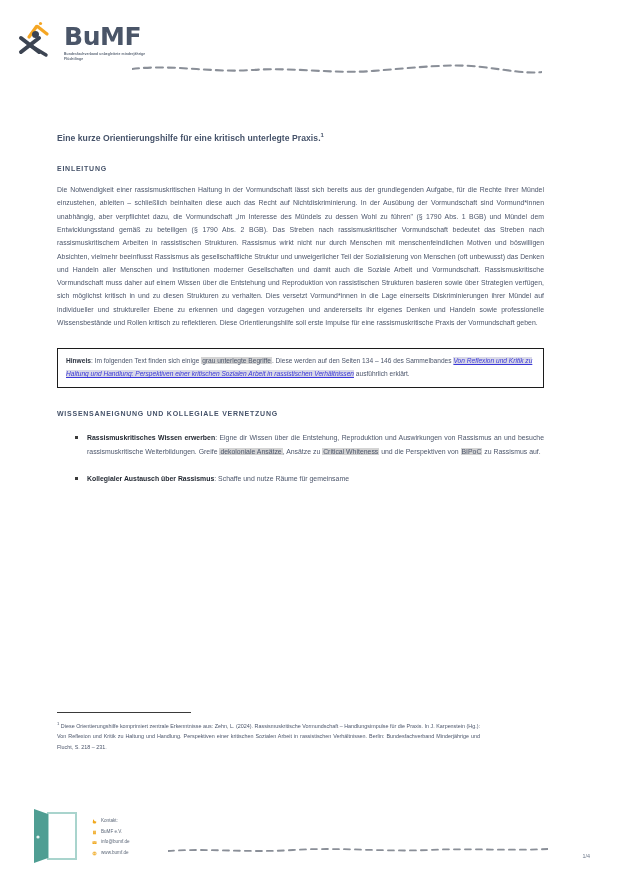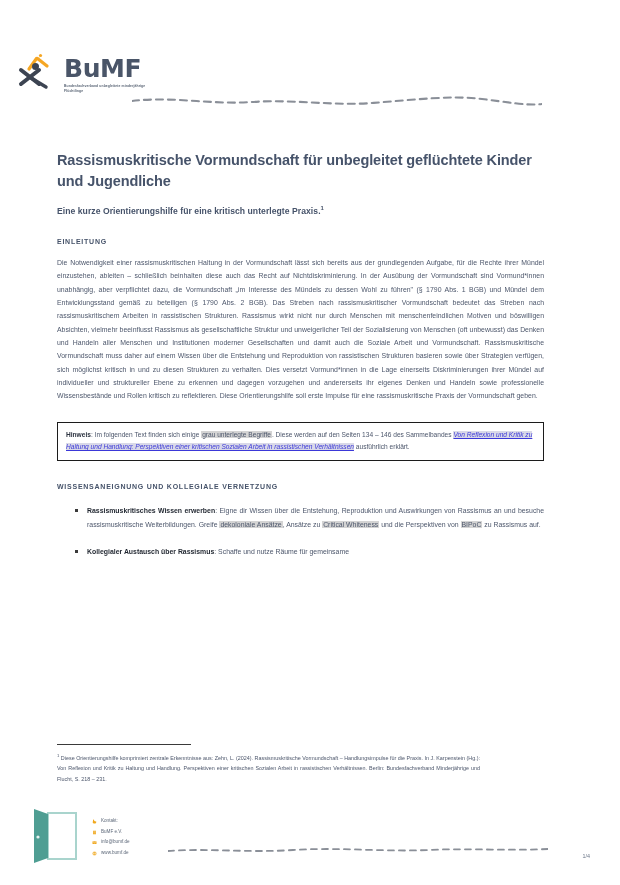--- a/index.html
+++ b/index.html
@@ -14,21 +14,20 @@
     font-family: "Liberation Sans", sans-serif;
     color: #3f4a5a;
     overflow: hidden;
   }
 
   
   .page {
     position: absolute;
     inset: 0;
     background: #ffffff;
-    margin-top: 32px;
   }
 
   
   .header {
     position: absolute;
     top: 0; left: 0; right: 0;
     height: 104px;
   }
   .logo {
     position: absolute;
@@ -268,21 +267,20 @@
       </div>
     </div>
 
     <svg class="header-rule" viewBox="0 0 410 14" preserveAspectRatio="none">
       <path d="M0 7 C 40 2, 80 11, 120 8 C 160 5, 200 12, 240 9 C 280 6, 320 1, 350 5 C 375 8, 395 12, 410 10" stroke="#8a8f98" stroke-width="2.1" fill="none" stroke-dasharray="7 5" stroke-linecap="round"></path>
     </svg>
   </div>
 
   <div class="content">
 
-    <h1 class="doc-title">Rassismuskritische Vormundschaft für unbegleitet geflüchtete Kinder und Jugendliche</h1>
 
     <div class="doc-subtitle">
       <span>Eine kurze Orientierungshilfe für eine kritisch unterlegte Praxis.</span><span class="fn-ref">1</span>
     </div>
 
     <h2 class="section-heading">Einleitung</h2>
 
     <p class="body">Die Notwendigkeit einer rassismuskritischen Haltung in der Vormundschaft lässt sich bereits aus der grundlegenden Aufgabe, für die Rechte ihrer Mündel einzustehen, ableiten – schließlich beinhalten diese auch das Recht auf Nichtdiskriminierung. In der Ausübung der Vormundschaft sind Vormund*innen unabhängig, aber verpflichtet dazu, die Vormundschaft „im Interesse des Mündels zu dessen Wohl zu führen" (§ 1790 Abs. 1 BGB) und Mündel dem Entwicklungsstand gemäß zu beteiligen (§ 1790 Abs. 2 BGB). Das Streben nach rassismuskritischer Vormundschaft bedeutet das Streben nach rassismuskritischem Arbeiten in rassistischen Strukturen. Rassismus wirkt nicht nur durch Menschen mit menschenfeindlichen Motiven und böswilligen Absichten, vielmehr beeinflusst Rassismus als gesellschaftliche Struktur und unweigerlicher Teil der Sozialisierung von Menschen (oft unbewusst) das Denken und Handeln aller Menschen und Institutionen moderner Gesellschaften und damit auch die Soziale Arbeit und Vormundschaft. Rassismuskritische Vormundschaft muss daher auf einem Wissen über die Entstehung und Reproduktion von rassistischen Strukturen basieren sowie über Strategien verfügen, sich möglichst kritisch in und zu diesen Strukturen zu verhalten. Dies versetzt Vormund*innen in die Lage einerseits Diskriminierungen ihrer Mündel auf individueller und struktureller Ebene zu erkennen und dagegen vorzugehen und andererseits ihr eigenes Denken und Handeln sowie professionelle Wissensbestände und Rollen kritisch zu reflektieren. Diese Orientierungshilfe soll erste Impulse für eine rassismuskritische Praxis der Vormundschaft geben.</p>
 
     <div class="hinweis-box">

